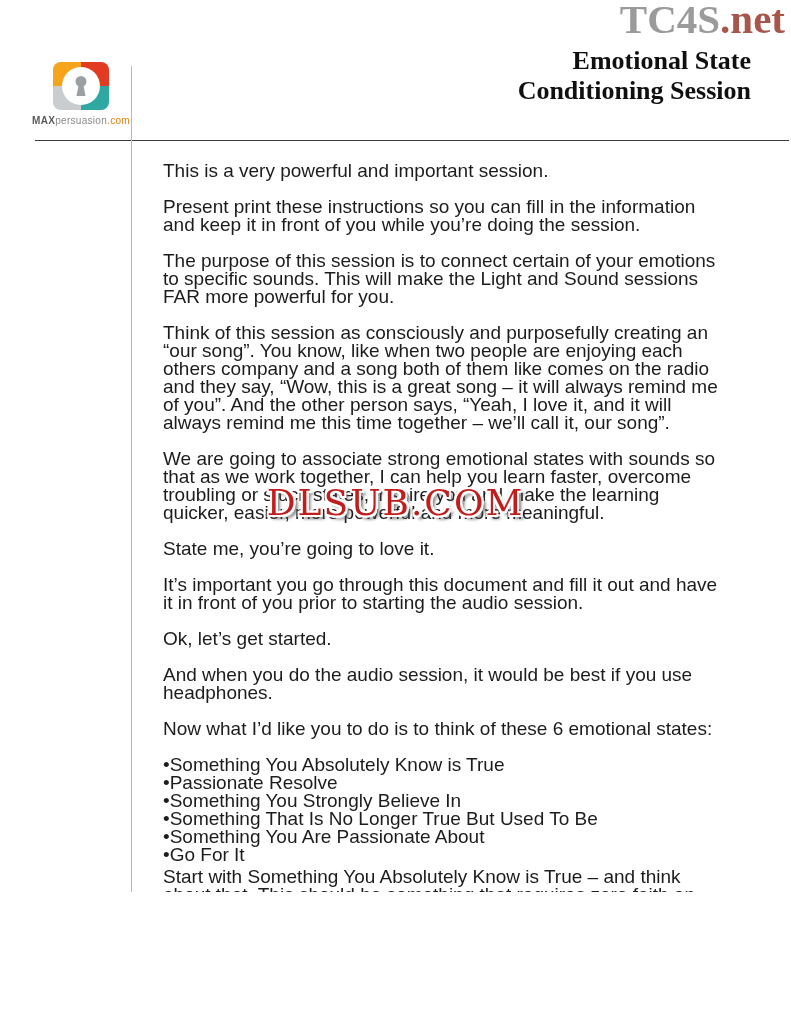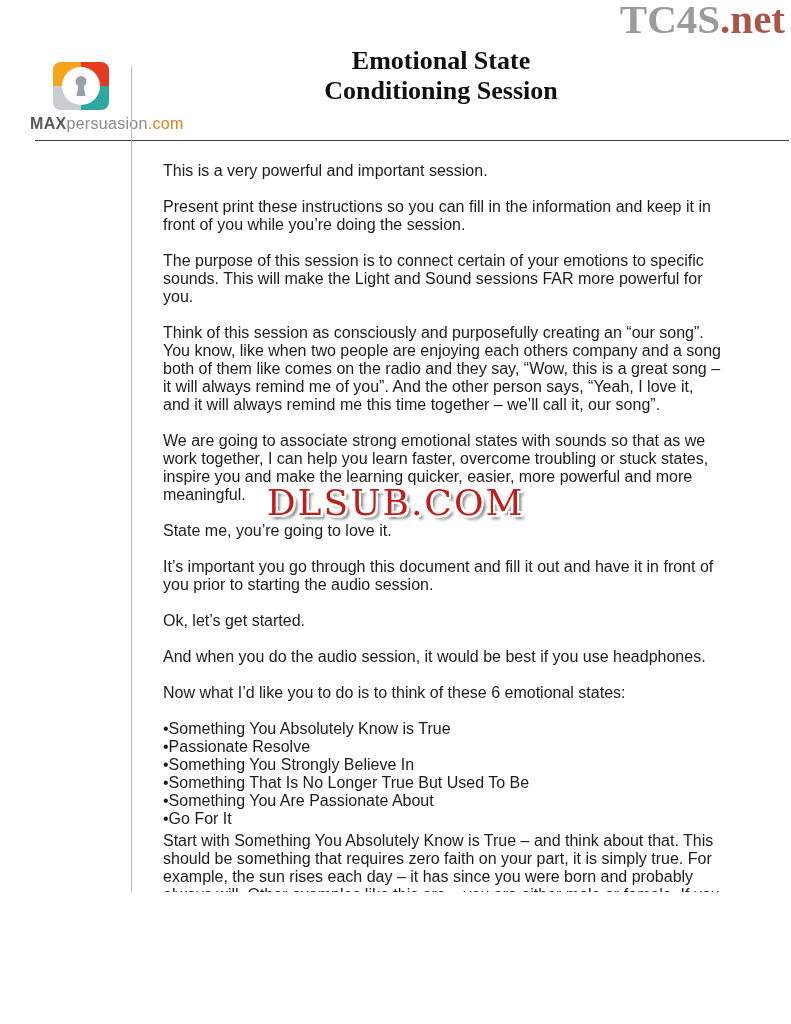--- a/index.html
+++ b/index.html
@@ -11,33 +11,33 @@
 
   
   .logo{position:absolute;left:30px;top:62px;width:102px;text-align:center;}
   .logo-icon{position:relative;width:56px;height:48px;margin:0 auto;border-radius:8px;overflow:hidden;display:grid;grid-template-columns:1fr 1fr;grid-template-rows:1fr 1fr;box-shadow:inset 0 0 0 1px #dddddd;}
   .q1{background:#f6a41b;}
   .q2{background:#e23b21;}
   .q3{background:#c9cdd0;}
   .q4{background:#2fa8a2;}
   .keyhole-bg{position:absolute;left:50%;top:50%;width:38px;height:38px;transform:translate(-50%,-50%);background:#ffffff;border-radius:50%;}
   .keyhole{position:absolute;left:50%;top:50%;transform:translate(-50%,-50%);}
-  .logo-text{margin-top:5px;font-size:16px;color:#8a8a8a;letter-spacing:.3px;white-space:nowrap;}
+  .logo-text{margin-top:5px;font-size:10px;color:#8a8a8a;letter-spacing:.3px;white-space:nowrap;}
   .logo-text .max{font-weight:bold;color:#5a5a5a;}
   .logo-text .com{color:#e07f12;}
 
   
-  .title{position:absolute;left:131px;top:46px;width:620px;margin:0;text-align:center;font-family:"Liberation Serif",serif;font-size:26px;line-height:30px;font-weight:bold;color:#101010;}
+  .title{position:absolute;left:131px;top:46px;width:620px;margin:0;text-align:right;font-family:"Liberation Serif",serif;font-size:26px;line-height:30px;font-weight:bold;color:#101010;}
 
   
   .header-rule{position:absolute;left:35px;top:140px;width:754px;height:1px;background:#3c3c3c;}
   .left-rule{position:absolute;left:131px;top:66px;width:1px;height:902px;background:#b8b8b8;}
 
   
-  .doc-body{position:absolute;left:163px;top:162px;width:561px;font-size:16px;line-height:18px;color:#1c1c1c;}
+  .doc-body{position:absolute;left:163px;top:162px;width:561px;font-size:19px;line-height:18px;color:#1c1c1c;}
   .doc-body p{margin:0 0 18px 0;}
   ul.bullets{list-style:none;margin:0 0 4px 0;padding:0;}
   ul.bullets li::before{content:"\2022 ";}
 
   
   .wm-dlsub{position:absolute;top:482px;left:50%;transform:translateX(-50%);font-family:"DejaVu Serif",serif;font-weight:normal;font-size:36px;letter-spacing:2px;color:#c21d1d;white-space:nowrap;
     text-shadow:-2px -2px 0 #fff,2px -2px 0 #fff,-2px 2px 0 #fff,2px 2px 0 #fff,-2px 0 0 #fff,2px 0 0 #fff,0 -2px 0 #fff,0 2px 0 #fff,4px 4px 3px rgba(80,80,80,.75);}
 
   
   .footer-num{position:absolute;left:163px;top:955px;font-family:"Liberation Serif",serif;font-size:14px;color:#111111;}

